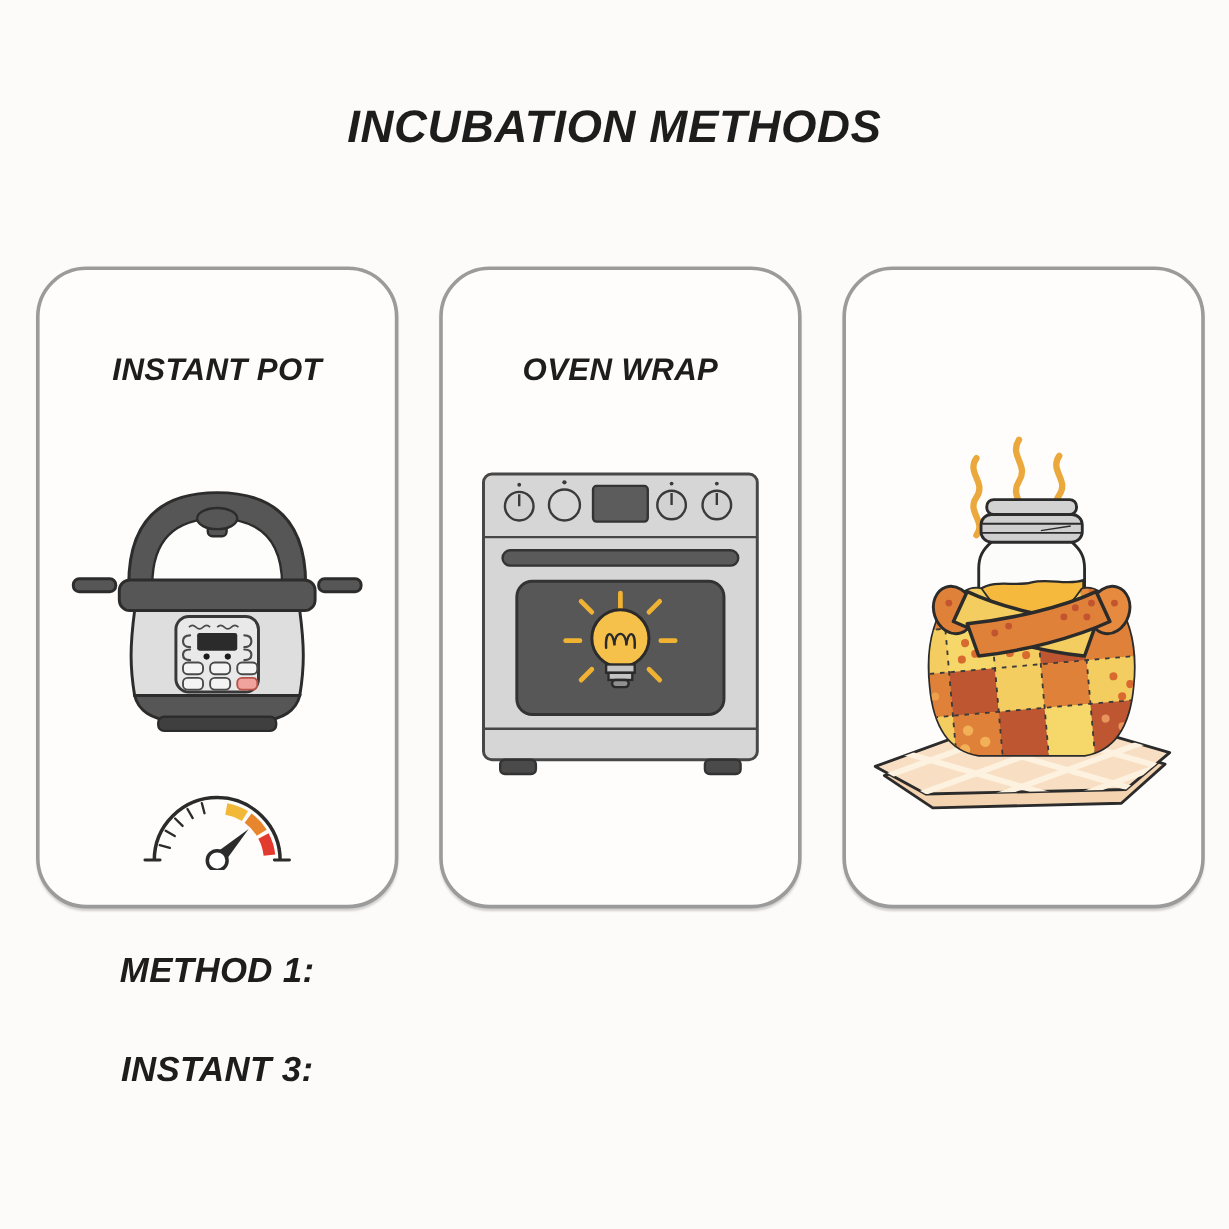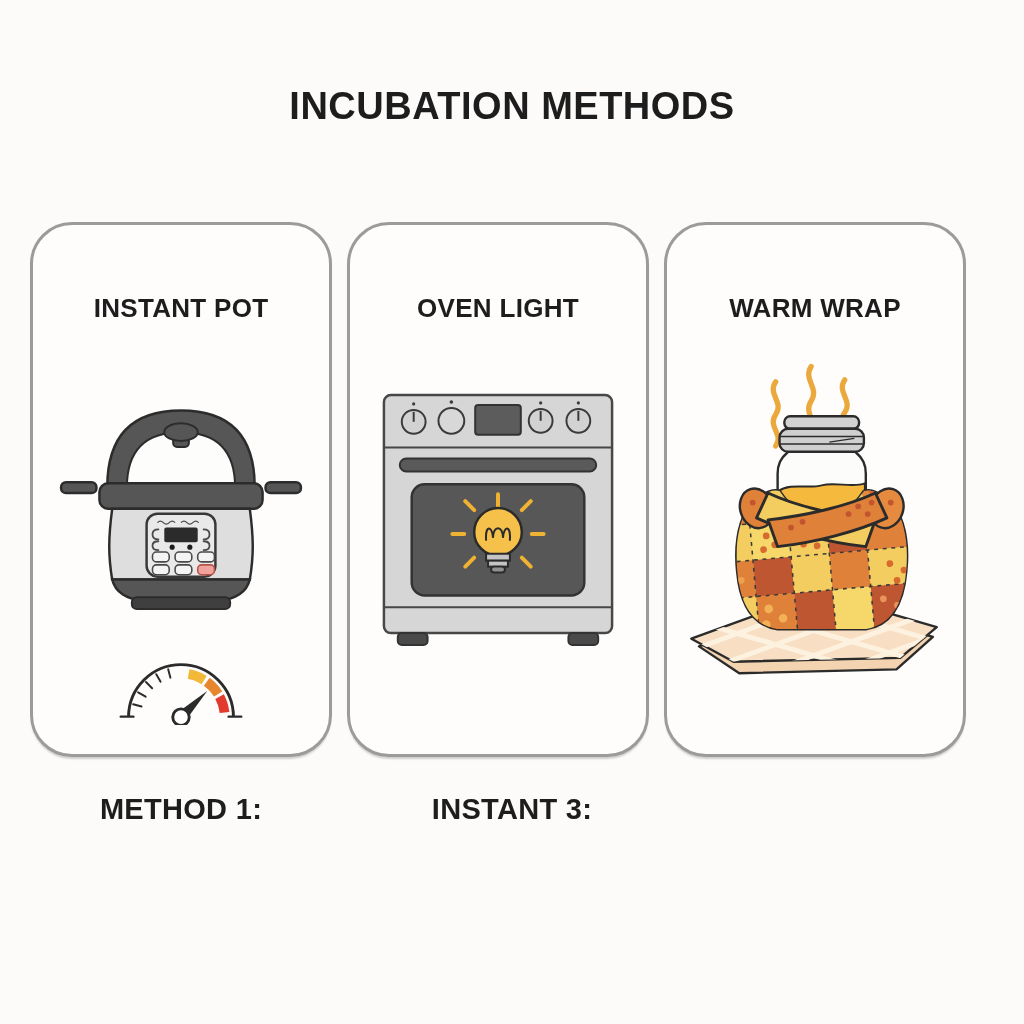--- a/index.html
+++ b/index.html
@@ -3,48 +3,48 @@
 <meta charset="utf-8">
 <style>
   * { margin:0; padding:0; box-sizing:border-box; }
   html,body { width:1024px; height:1024px; }
   body {
     background:#fcfbf9;
     font-family:"Liberation Sans", sans-serif;
     color:#1d1d1d;
     overflow:hidden;
   }
-  .canvas { position:relative; width:1024px; height:1024px; }
+  .canvas { position:relative; width:1024px; height:1024px;font-style:italic; }
   .title {
     position:absolute; top:85px; left:0; width:100%;
     text-align:center; font-size:38px; font-weight:bold; letter-spacing:0.5px;
   }
   .cards-row {
     position:absolute; top:222px; left:30px;
-    display:flex; gap:15px;
+    display:flex; gap:34px;
   }
   .card {
     position:relative; width:302px; height:535px;
     background:#fefdfc;
     border:3px solid #9b9b9b;
     border-radius:42px;
     box-shadow:0 3px 2px -1px rgba(0,0,0,0.18);
   }
   .card-heading {
     position:absolute; top:68px; left:0; width:100%;
     text-align:center; font-size:26px; font-weight:bold; letter-spacing:0.3px;
   }
   .illus { position:absolute; left:50%; transform:translateX(-50%); }
   .illus-pot   { top:158px; }
   .illus-gauge { top:424px; }
   .illus-oven  { top:166px; }
   .illus-jar   { top:128px; }
   .methods-row {
     position:absolute; top:790px; left:30px;
-    display:flex; gap:29px;
+    display:flex; gap:45px;flex-direction:column;
   }
   .method {
     width:302px; text-align:center;
     font-size:29px; font-weight:bold; line-height:1.32; letter-spacing:0.3px;
   }
 </style>
 </head>
 <body>
 
 <div class="canvas">
@@ -110,21 +110,21 @@
           <path d="M77.8,25.7 A45,45 0 0 1 93.8,31.8" stroke="#f2b838"></path>
           <path d="M96.5,33.6 A45,45 0 0 1 108.2,46.2" stroke="#e8862e"></path>
           <path d="M109.7,48.9 A45,45 0 0 1 114.8,65.3" stroke="#e23b2e"></path>
         </g>
         <polygon points="64,67 73,76 97,43" fill="#2b2b2b"></polygon>
         <circle cx="70" cy="70" r="8.5" fill="#ffffff" stroke="#2b2b2b" stroke-width="3"></circle>
       </svg>
     </section>
 
     <section class="card">
-      <h2 class="card-heading">OVEN LIGHT</h2>
+      <h2 class="card-heading">OVEN WRAP</h2>
 
       <svg class="illus illus-oven" width="248" height="260" viewBox="0 0 250 262">
         <rect x="10" y="4" width="230" height="240" rx="7" fill="#d6d6d6" stroke="#474747" stroke-width="2.5"></rect>
         <line x1="10" y1="57" x2="240" y2="57" stroke="#474747" stroke-width="2"></line>
         <g stroke="#3a3a3a" stroke-width="2" fill="#d2d2d2">
           <circle cx="40" cy="31" r="12"></circle>
           <line x1="40" y1="21" x2="40" y2="31"></line>
           <circle cx="40" cy="13" r="1.6" fill="#3a3a3a" stroke="none"></circle>
           <circle cx="78" cy="30" r="13" fill="#d8d8d8"></circle>
           <circle cx="78" cy="11" r="1.8" fill="#3a3a3a" stroke="none"></circle>
@@ -156,21 +156,20 @@
         </g>
         <line x1="10" y1="218" x2="240" y2="218" stroke="#474747" stroke-width="2"></line>
         <g fill="#4a4a4a" stroke="#333333" stroke-width="2">
           <rect x="24" y="244" width="30" height="12" rx="4"></rect>
           <rect x="196" y="244" width="30" height="12" rx="4"></rect>
         </g>
       </svg>
     </section>
 
     <section class="card">
-      <h2 class="card-heading">WARM WRAP</h2>
 
       <svg class="illus illus-jar" width="278" height="326" viewBox="0 0 290 340">
         <defs>
           <clipPath id="scarfclip">
             <path d="M88,150 C70,158 60,190 64,228 C67,262 80,284 106,288 L198,288 C224,284 237,262 240,228 C244,190 234,158 216,150 C210,145 202,142 196,144 C180,168 160,178 152,178 C144,178 124,168 108,144 C102,142 94,145 88,150 Z"></path>
           </clipPath>
           <clipPath id="matclip">
             <polygon points="16,298 148,250 272,286 234,318 60,322"></polygon>
           </clipPath>
         </defs>

